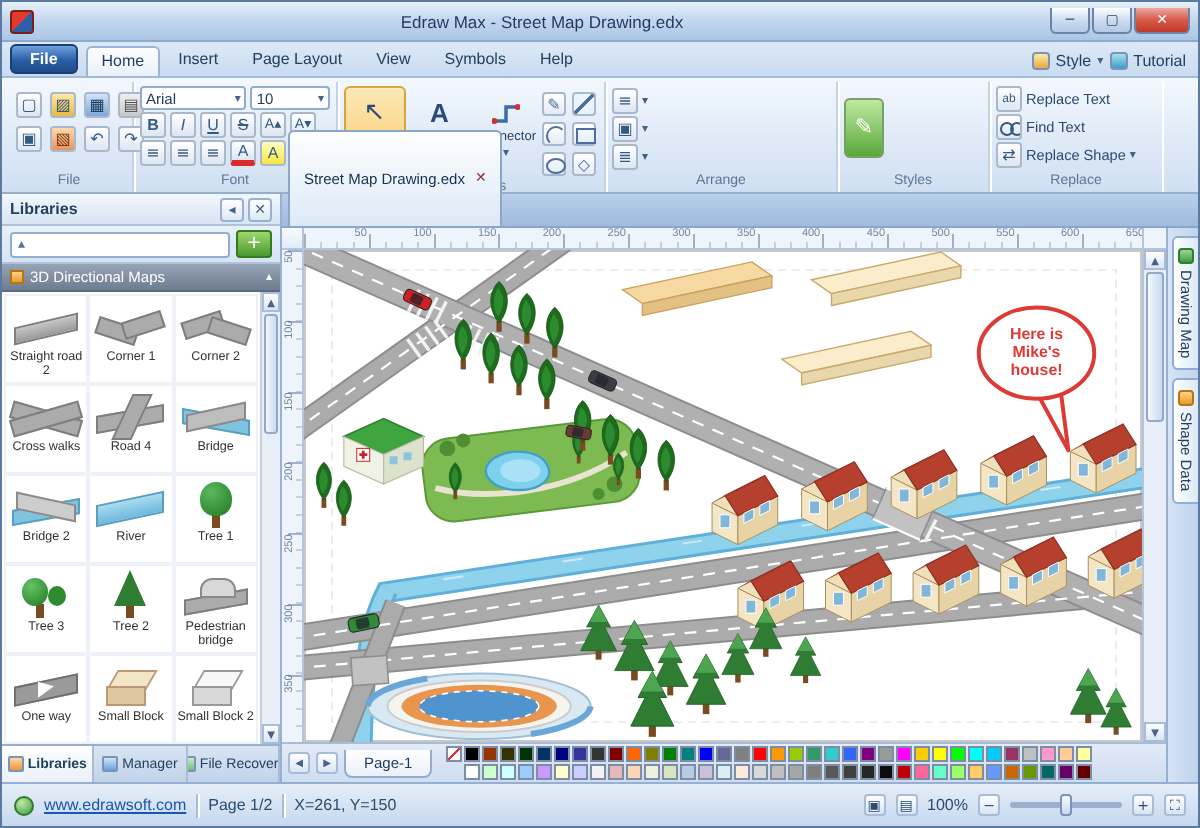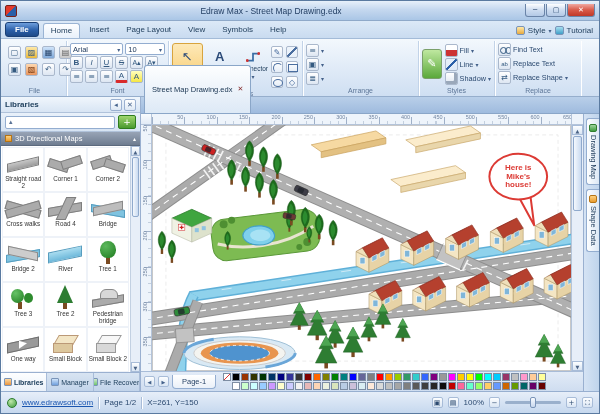--- a/index.html
+++ b/index.html
@@ -301,50 +301,33 @@
               <span class="g car">▾</span>
             </div>
         </div>
       </div>
       <div class="grp-label">Arrange</div>
     </div>
 
     <div class="grp" style="width:76px">
       <div class="grp-body st-body">
         <span class="stbig g">✎</span>
-        <div class="arcol">
-          <div class="arow">
-              <span class="ch ic-fill"></span>
-              <span class="albl">Fill</span>
-              <span class="g car">▾</span>
-            </div>
-          <div class="arow">
-              <span class="ch ic-line"></span>
-              <span class="albl">Line</span>
-              <span class="g car">▾</span>
-            </div>
-          <div class="arow">
-              <span class="ch ic-shadow"></span>
-              <span class="albl">Shadow</span>
-              <span class="g car">▾</span>
-            </div>
-        </div>
       </div>
       <div class="grp-label">Styles</div>
     </div>
 
     <div class="grp" style="width:86px;border-right:none">
       <div class="grp-body">
         <div class="arow">
+            <span class="ch ic-rt">ab</span>
+            <span class="albl">Replace Text</span>
+          </div>
+        <div class="arow">
             <span class="ch ic-find"></span>
             <span class="albl">Find Text</span>
-          </div>
-        <div class="arow">
-            <span class="ch ic-rt">ab</span>
-            <span class="albl">Replace Text</span>
           </div>
         <div class="arow">
             <span class="ch g">⇄</span>
             <span class="albl">Replace Shape</span>
             <span class="g car">▾</span>
           </div>
       </div>
       <div class="grp-label">Replace</div>
     </div>
   </div>

